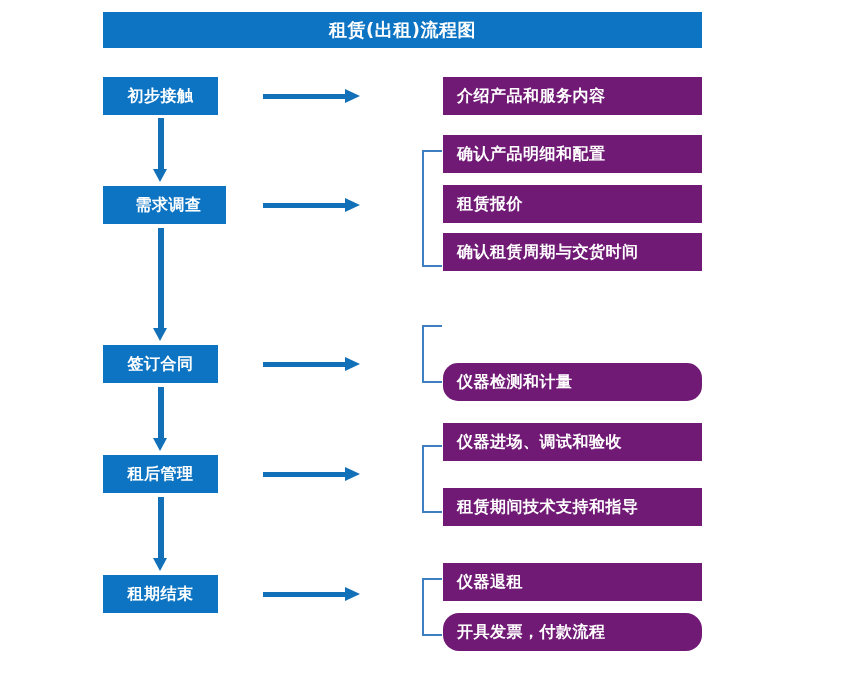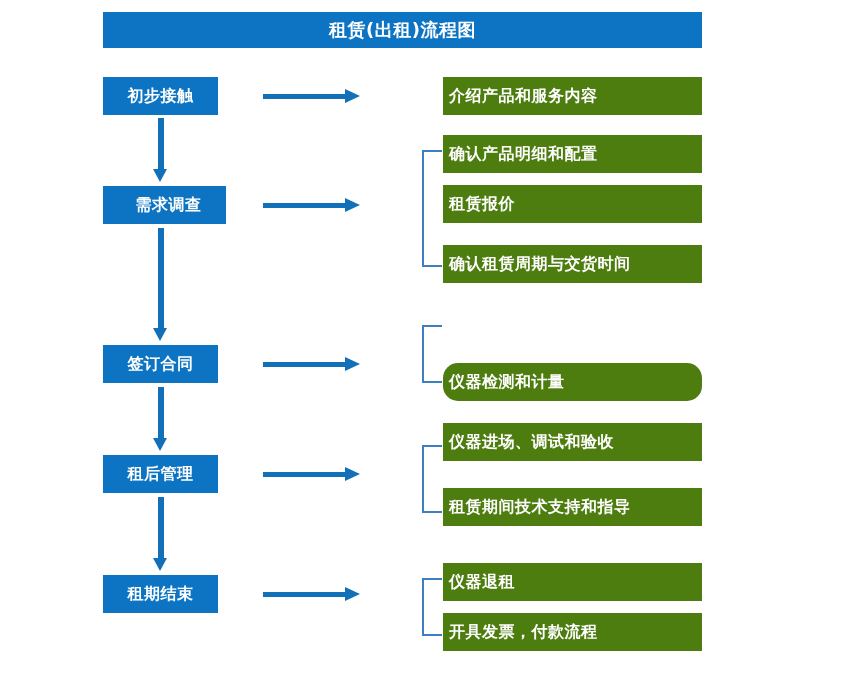--- a/index.html
+++ b/index.html
@@ -51,26 +51,26 @@
     font-weight: bold;
     letter-spacing: 0.5px;
   }
 
   
   .detail-box {
     position: absolute;
     left: 443px;
     width: 259px;
     height: 38px;
-    background: #4d7c0f;
+    background: #701a75;
     color: #ffffff;
     display: flex;
     align-items: center;
     justify-content: flex-start;
-    padding-left: 6px;
+    padding-left: 14px;
     box-sizing: border-box;
     font-size: 16px;
     font-weight: bold;
     letter-spacing: 0.5px;
   }
 
   
   .h-arrow {
     position: absolute;
     left: 263px;
@@ -229,26 +229,26 @@
     <div class="stub-top"></div>
     <div class="stub-bottom"></div>
   </div>
 
   <div class="detail-box" style="top:77px;">介绍产品和服务内容</div>
 
   <div class="detail-box" style="top:135px;">确认产品明细和配置</div>
 
   <div class="detail-box" style="top:185px;">租赁报价</div>
 
-  <div class="detail-box" style="top:245px;text-align:center;">确认租赁周期与交货时间</div>
+  <div class="detail-box" style="top:233px;text-align:center;">确认租赁周期与交货时间</div>
 
 
   <div class="detail-box" style="top:363px;border-radius:15px;">仪器检测和计量</div>
 
   <div class="detail-box" style="top:423px;">仪器进场、调试和验收</div>
 
   <div class="detail-box" style="top:488px;">租赁期间技术支持和指导</div>
 
   <div class="detail-box" style="top:563px;">仪器退租</div>
 
-  <div class="detail-box" style="top:613px;">开具发票，付款流程</div>
+  <div class="detail-box" style="top:613px;border-radius:16px;">开具发票，付款流程</div>
 
 </div>
 
 </body></html>

